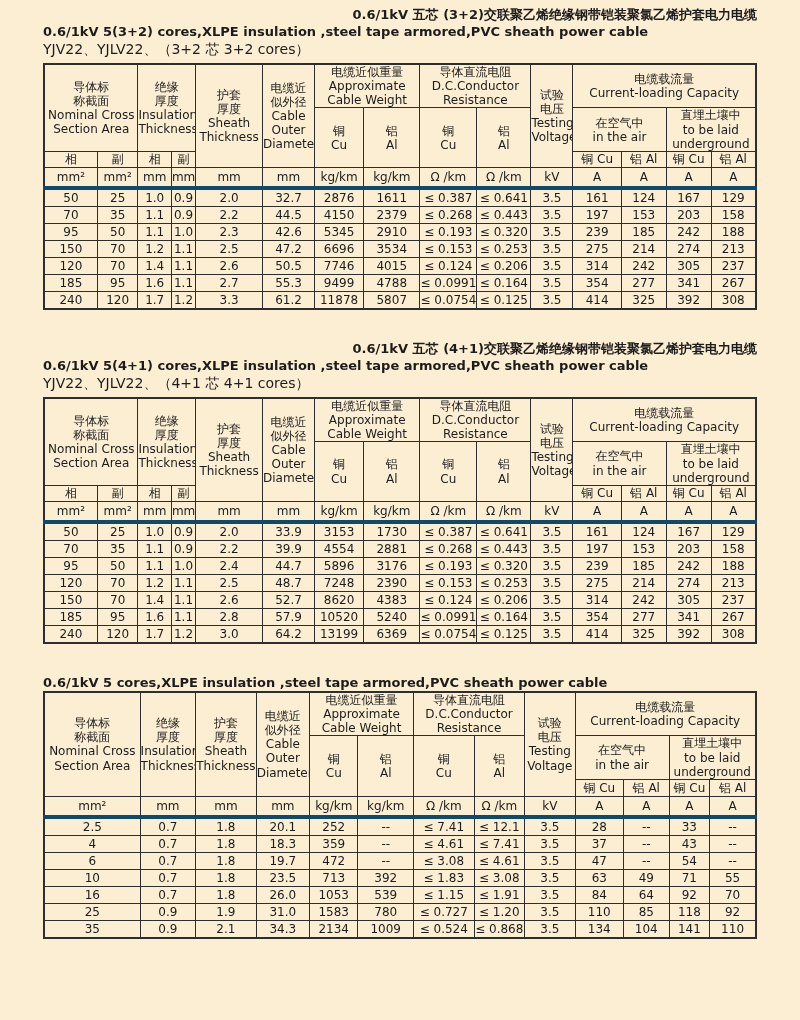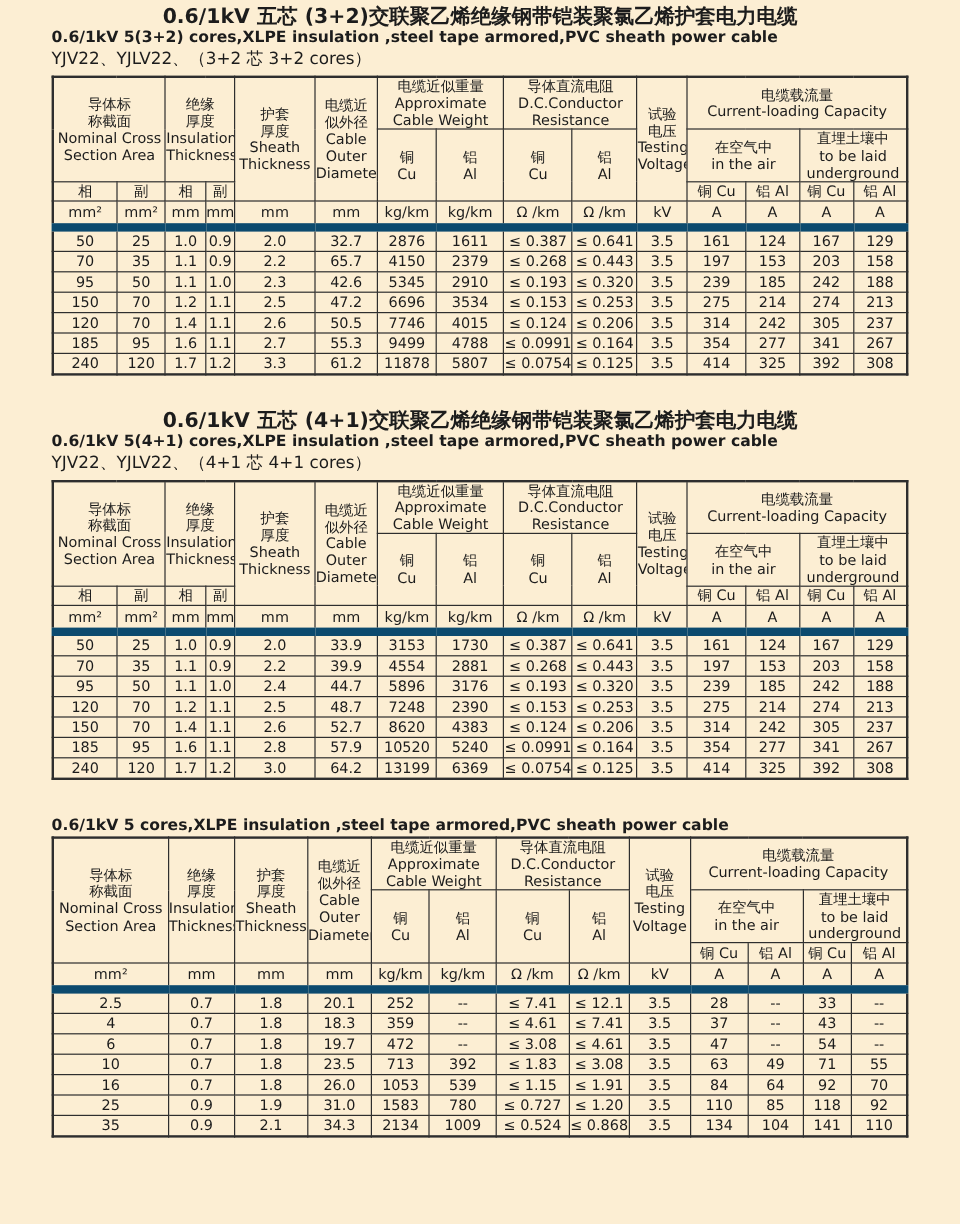--- a/index.html
+++ b/index.html
@@ -4,35 +4,35 @@
 <style>
   html, body { margin: 0; padding: 0; }
   body {
     width: 800px; height: 1020px; overflow: hidden;
     background: #FCEED3;
     color: #1c1c1c;
     font-family: "DejaVu Sans", "Liberation Sans", sans-serif;
   }
   main { box-sizing: border-box; padding: 6px 43px 0 43px; }
   .tbl-section { margin-bottom: 30px; }
-  .title-cn { margin: 0; font-size: 17px; font-weight: bold; text-align: center; line-height: 17px; }
+  .title-cn { margin: 0; font-size: 13px; font-weight: bold; text-align: right; line-height: 17px; }
   .title-en { margin: 0; font-size: 13px;  font-weight: bold; text-align: left; line-height: 17px; }
   .subtitle { margin: 0 0 4px 0; font-size: 14px; font-weight: normal; text-align: left; line-height: 19px; }
   table.spec-table {
     border-collapse: collapse; table-layout: fixed;
     width: 714px; border: 2px solid #2e2e2e;
   }
   .spec-table th, .spec-table td {
     border: 1px solid #2e2e2e;
     text-align: center; vertical-align: middle;
     font-weight: normal; padding: 0;
     font-size: 12px; line-height: 1.18;
     overflow: hidden;
   }
-  .hr-d th { border-bottom: 7px solid #0c4a6e; height: 18px; }
+  .hr-d th { border-bottom: 4px solid #0c4a6e; height: 18px; }
   .layout-split  .hr-a { height: 42px; }
   .layout-split  .hr-b { height: 34px; }
   .layout-split  .hr-c { height: 16px; }
   .layout-single .hr-a { height: 38px; }
   .layout-single .hr-b { height: 31px; }
   .layout-single .hr-c { height: 17px; }
   .small { font-size: 11px; line-height: 1.08; }
   .spec-table tbody td { height: 16px; }
 </style>
 </head>
@@ -125,21 +125,21 @@
             <td>124</td>
             <td>167</td>
             <td>129</td>
           </tr>
           <tr class="data-row">
             <td>70</td>
             <td>35</td>
             <td>1.1</td>
             <td>0.9</td>
             <td>2.2</td>
-            <td>65.7</td>
+            <td>44.5</td>
             <td>4150</td>
             <td>2379</td>
             <td>≤ 0.268</td>
             <td>≤ 0.443</td>
             <td>3.5</td>
             <td>197</td>
             <td>153</td>
             <td>203</td>
             <td>158</td>
           </tr>

